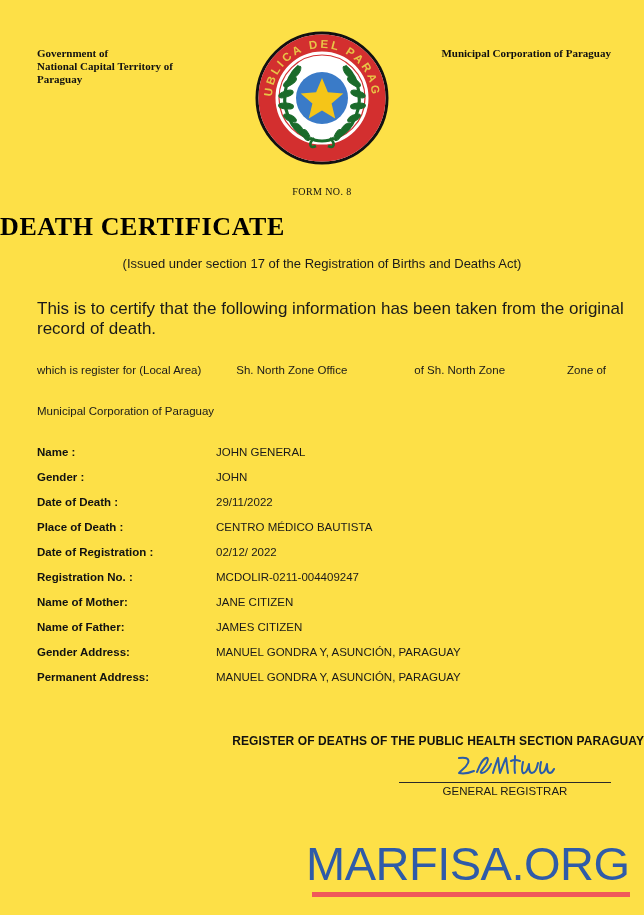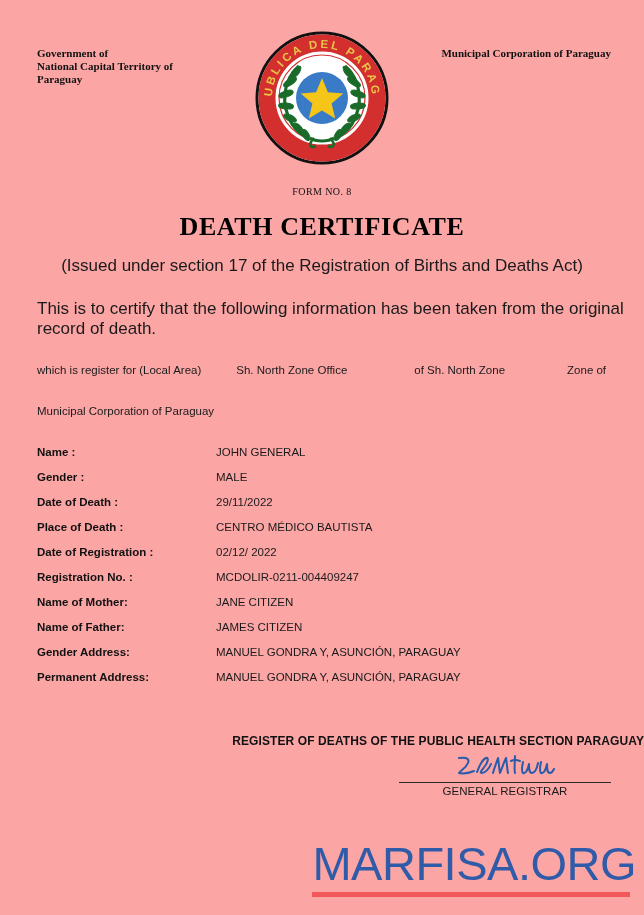--- a/index.html
+++ b/index.html
@@ -12,21 +12,21 @@
     height: 915px;
     position: relative;
     font-family: "Liberation Sans", sans-serif;
     color: #1a1a1a;
     overflow: hidden;
   }
 
   .page {
     position: absolute;
     inset: 0;
-    background: #fca5a5;
+    background: #fde047;
     text-decoration: underline;
   }
 
   
   .header {
     position: absolute;
     top: 40px;
     left: 0;
     right: 0;
     height: 150px;
@@ -75,34 +75,33 @@
     font-family: "Liberation Serif", serif;
     font-size: 10px;
     letter-spacing: 0.4px;
     color: #111;
   }
   .doc-title {
     position: absolute;
     top: 212px;
     left: 0;
     right: 0;
-    text-align: center;
     font-family: "Liberation Serif", serif;
     font-weight: bold;
     font-size: 26px;
     letter-spacing: 0.6px;
     color: #000;
   }
   .doc-subtitle {
     position: absolute;
     top: 256px;
     left: 0;
     right: 0;
     text-align: center;
-    font-size: 17px;
+    font-size: 13px;
     color: #1a1a1a;
   }
 
   .certify-line {
     position: absolute;
     top: 299px;
     left: 37px;
     font-size: 17px;
     color: #1a1a1a;
   }
@@ -208,21 +207,21 @@
   .watermark {
     position: absolute;
     right: 8px;
     bottom: 18px;
     width: 330px;
   }
   .watermark-text {
     font-size: 47px;
     letter-spacing: -0.5px;
     line-height: 52px;
-    text-align: right;
+    text-align: left;
     font-weight: 400;
   }
   .watermark-bar {
     height: 5px;
     width: 318px;
     margin: 2px auto 0 auto;
   }
 </style>
 </head>
 <body>
@@ -301,21 +300,21 @@
 
   <div class="muni-line">Municipal Corporation of Paraguay</div>
 
   <div class="fields">
     <div class="field-row">
       <span class="field-label">Name :</span>
       <span class="field-value">JOHN GENERAL</span>
     </div>
     <div class="field-row">
       <span class="field-label">Gender :</span>
-      <span class="field-value">MALE</span>
+      <span class="field-value">JOHN</span>
     </div>
     <div class="field-row">
       <span class="field-label">Date of Death :</span>
       <span class="field-value">29/11/2022</span>
     </div>
     <div class="field-row">
       <span class="field-label">Place of Death :</span>
       <span class="field-value">CENTRO MÉDICO BAUTISTA</span>
     </div>
     <div class="field-row">

